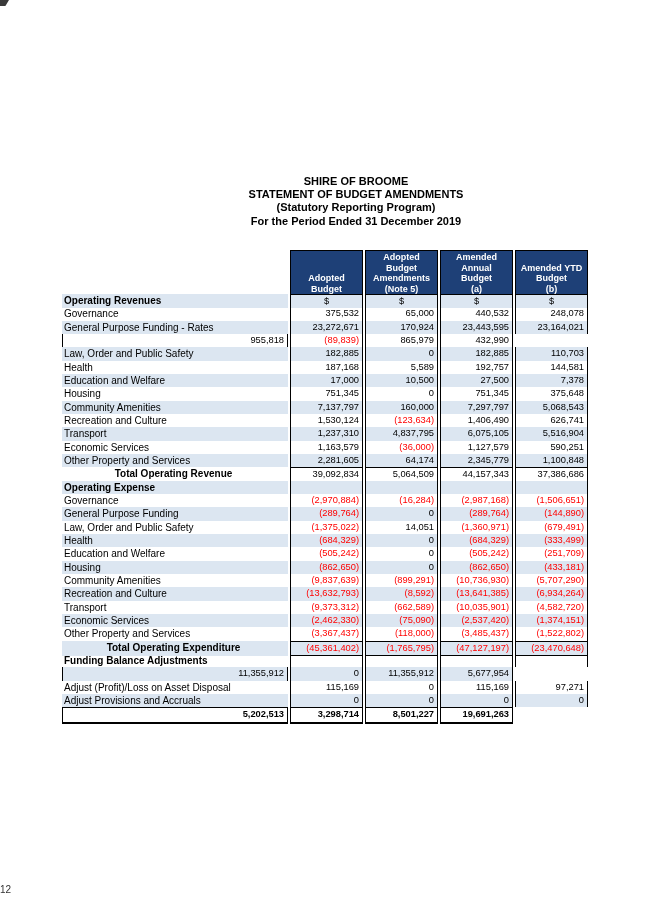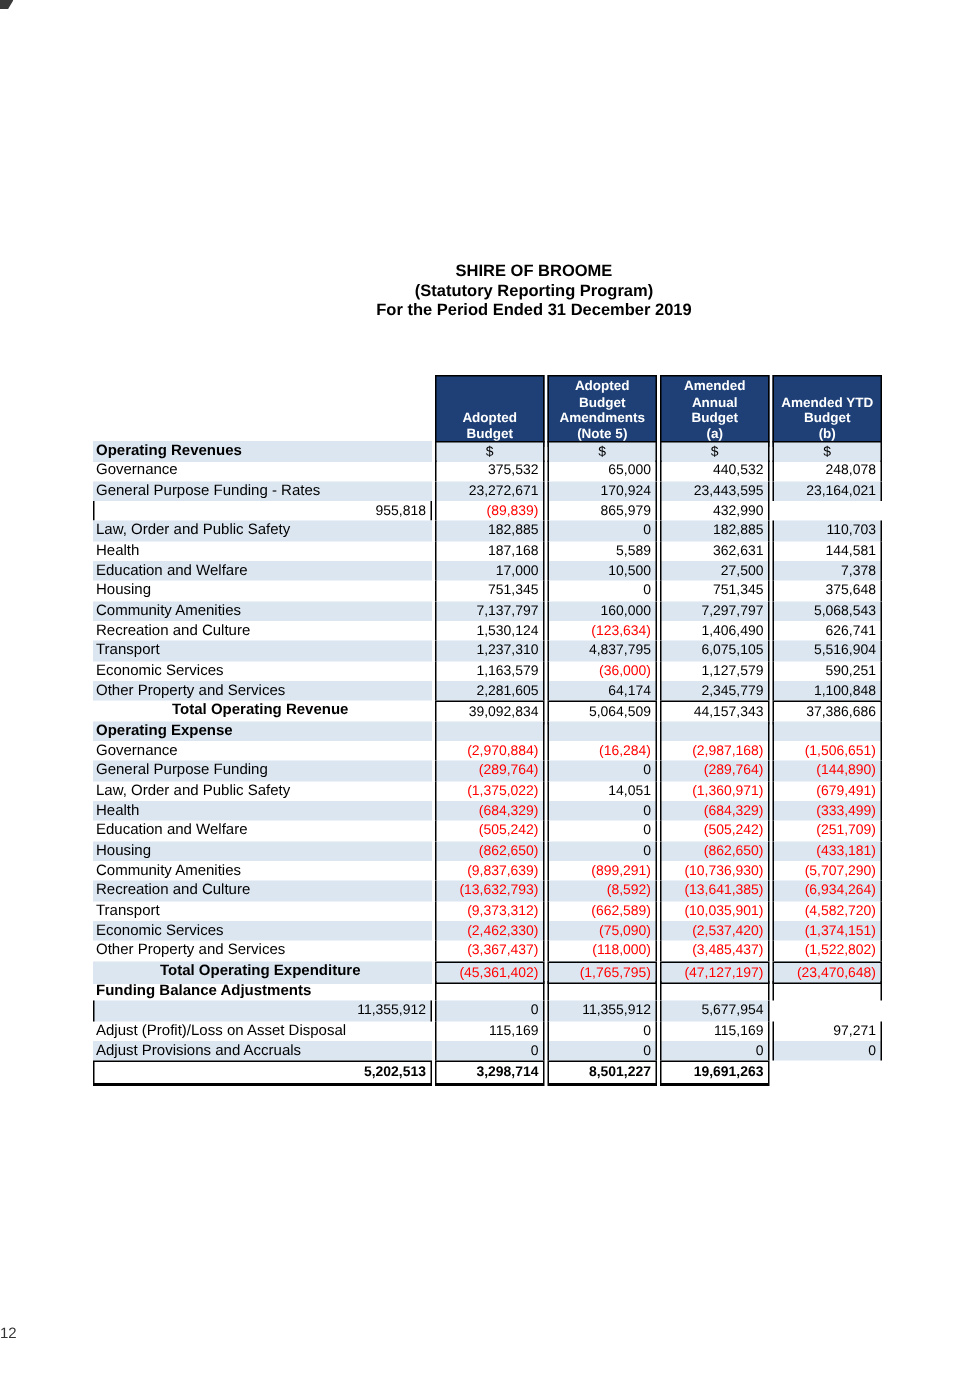--- a/index.html
+++ b/index.html
@@ -57,20 +57,21 @@
   }
 </style>
 </head>
 <body>
 
 <div class="page" style="--header-bg: #1E4077; --band-bg: #DCE6F1; --neg-color: #FF0000;">
   <div class="corner-artifact"></div>
 
   <div class="title-block">
     <div class="title-line">SHIRE OF BROOME</div>
+    <div class="title-line">STATEMENT OF BUDGET AMENDMENTS</div>
     <div class="title-line">(Statutory Reporting Program)</div>
     <div class="title-line">For the Period Ended 31 December 2019</div>
   </div>
 
   <div class="budget-table" id="table-root">
       <div class="t-row header-row">
         <div class="header-spacer"></div>
         <div class="header-cell">
           <div class="hline">Adopted Budget</div>
         </div>
@@ -121,21 +122,21 @@
         <div class="label-cell">Law, Order and Public Safety</div>
         <div class="num-cell">182,885</div>
         <div class="num-cell">0</div>
         <div class="num-cell">182,885</div>
         <div class="num-cell">110,703</div>
       </div>
       <div class="t-row row-data plain ">
         <div class="label-cell">Health</div>
         <div class="num-cell">187,168</div>
         <div class="num-cell">5,589</div>
-        <div class="num-cell">362,631</div>
+        <div class="num-cell">192,757</div>
         <div class="num-cell">144,581</div>
       </div>
       <div class="t-row row-data shaded ">
         <div class="label-cell">Education and Welfare</div>
         <div class="num-cell">17,000</div>
         <div class="num-cell">10,500</div>
         <div class="num-cell">27,500</div>
         <div class="num-cell">7,378</div>
       </div>
       <div class="t-row row-data plain ">

